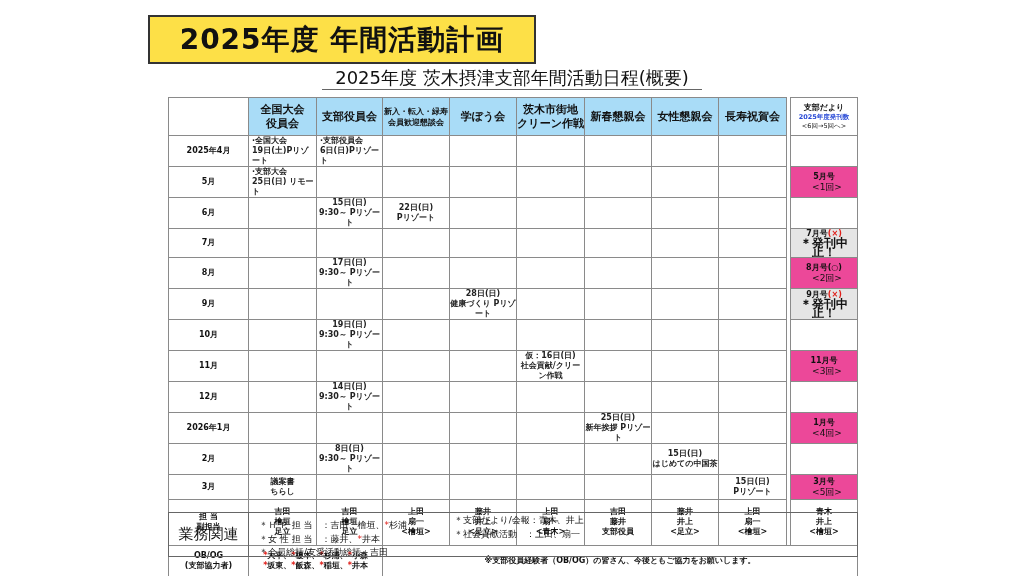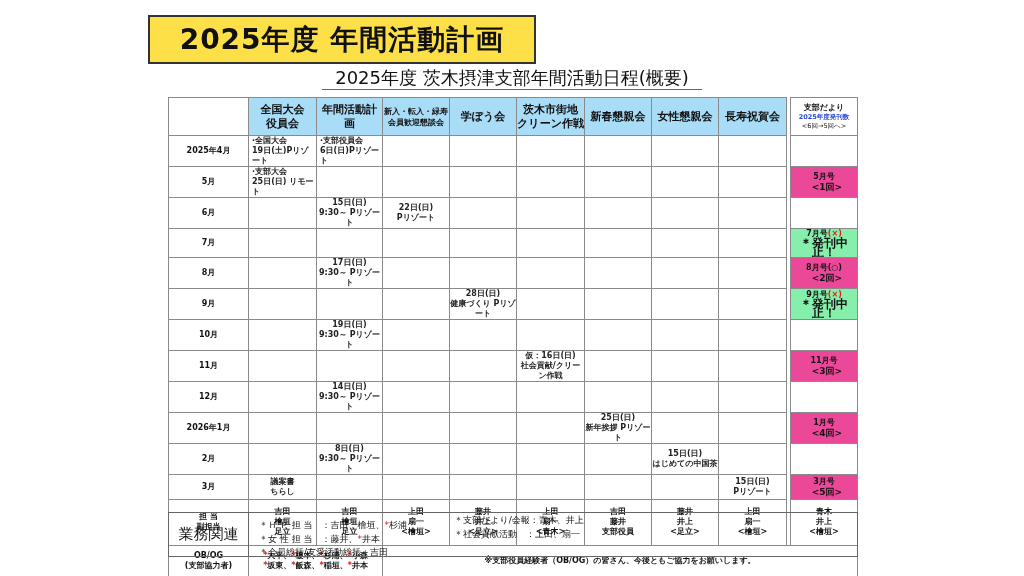--- a/index.html
+++ b/index.html
@@ -33,24 +33,24 @@
   table.plan th.corner { background: #fff; }
   td.month { font-size: 12px; font-weight: bold; }
   td.cell { font-size: 7.5px; line-height: 11px; font-weight: bold; color: #222; }
   td.cell.left { text-align: left; padding-left: 3px; }
   td.gap { border-top: none !important; border-bottom: none !important; background: #fff; width: 4px; }
   .dayori-head { background: #fff; font-size: 10px; line-height: 12px; font-weight: bold; }
   .dayori-head .blue { color: #2a4bd6; font-size: 6.5px; display: block; line-height: 9px; }
   .dayori-head .sub { font-size: 6.5px; display: block; line-height: 9px; font-weight: normal; }
   td.issue { font-size: 10px; line-height: 12px; font-weight: bold; }
   td.issue.pub { background: #ec4899; }
-  td.issue.stop { background: #86efac; }
+  td.issue.stop { background: #e5e5e5; }
   td.issue .x { color: #e0201b; }
   td.issue .note { font-size: 12px; display: block; line-height: 9px; }
-  td.issue .cnt { font-size: 9px; display: block; font-weight: bold; margin-left: 6px; }
+  td.issue .cnt { font-size: 9px; display: block; font-weight: normal; margin-left: 6px; }
   td.staff { font-size: 10px; line-height: 15px; font-weight: bold; }
   td.staff-label { font-size: 10px; line-height: 15px; font-weight: bold; vertical-align: top; padding-top: 2px; }
   td.obog-label { font-size: 9.5px; line-height: 14px; font-weight: bold; }
   td.obog-names { font-size: 7px; line-height: 14px; font-weight: bold; }
   .star { color: #e0201b; }
   td.obog-msg { font-size: 8px; font-weight: bold; text-align: left; padding-left: 20px; }
   .duties {
     position: absolute; left: 168px; top: 512px; width: 690px; height: 45px;
     border: 1.5px solid #666; display: flex;
   }
@@ -83,21 +83,21 @@
       <col style="width:67px">
   </colgroup>
   <thead>
     <tr style="height:38px" id="header-row">
         <th class="corner"></th>
         <th class="evt">
           <div>全国大会</div>
           <div>役員会</div>
         </th>
         <th class="evt">
-          <div>年間活動計画</div>
+          <div>支部役員会</div>
           <div></div>
         </th>
         <th class="evt small">
           <div>新入・転入・緑寿</div>
           <div>会員歓迎懇談会</div>
         </th>
         <th class="evt">
           <div>学ぼう会</div>
           <div></div>
         </th>

